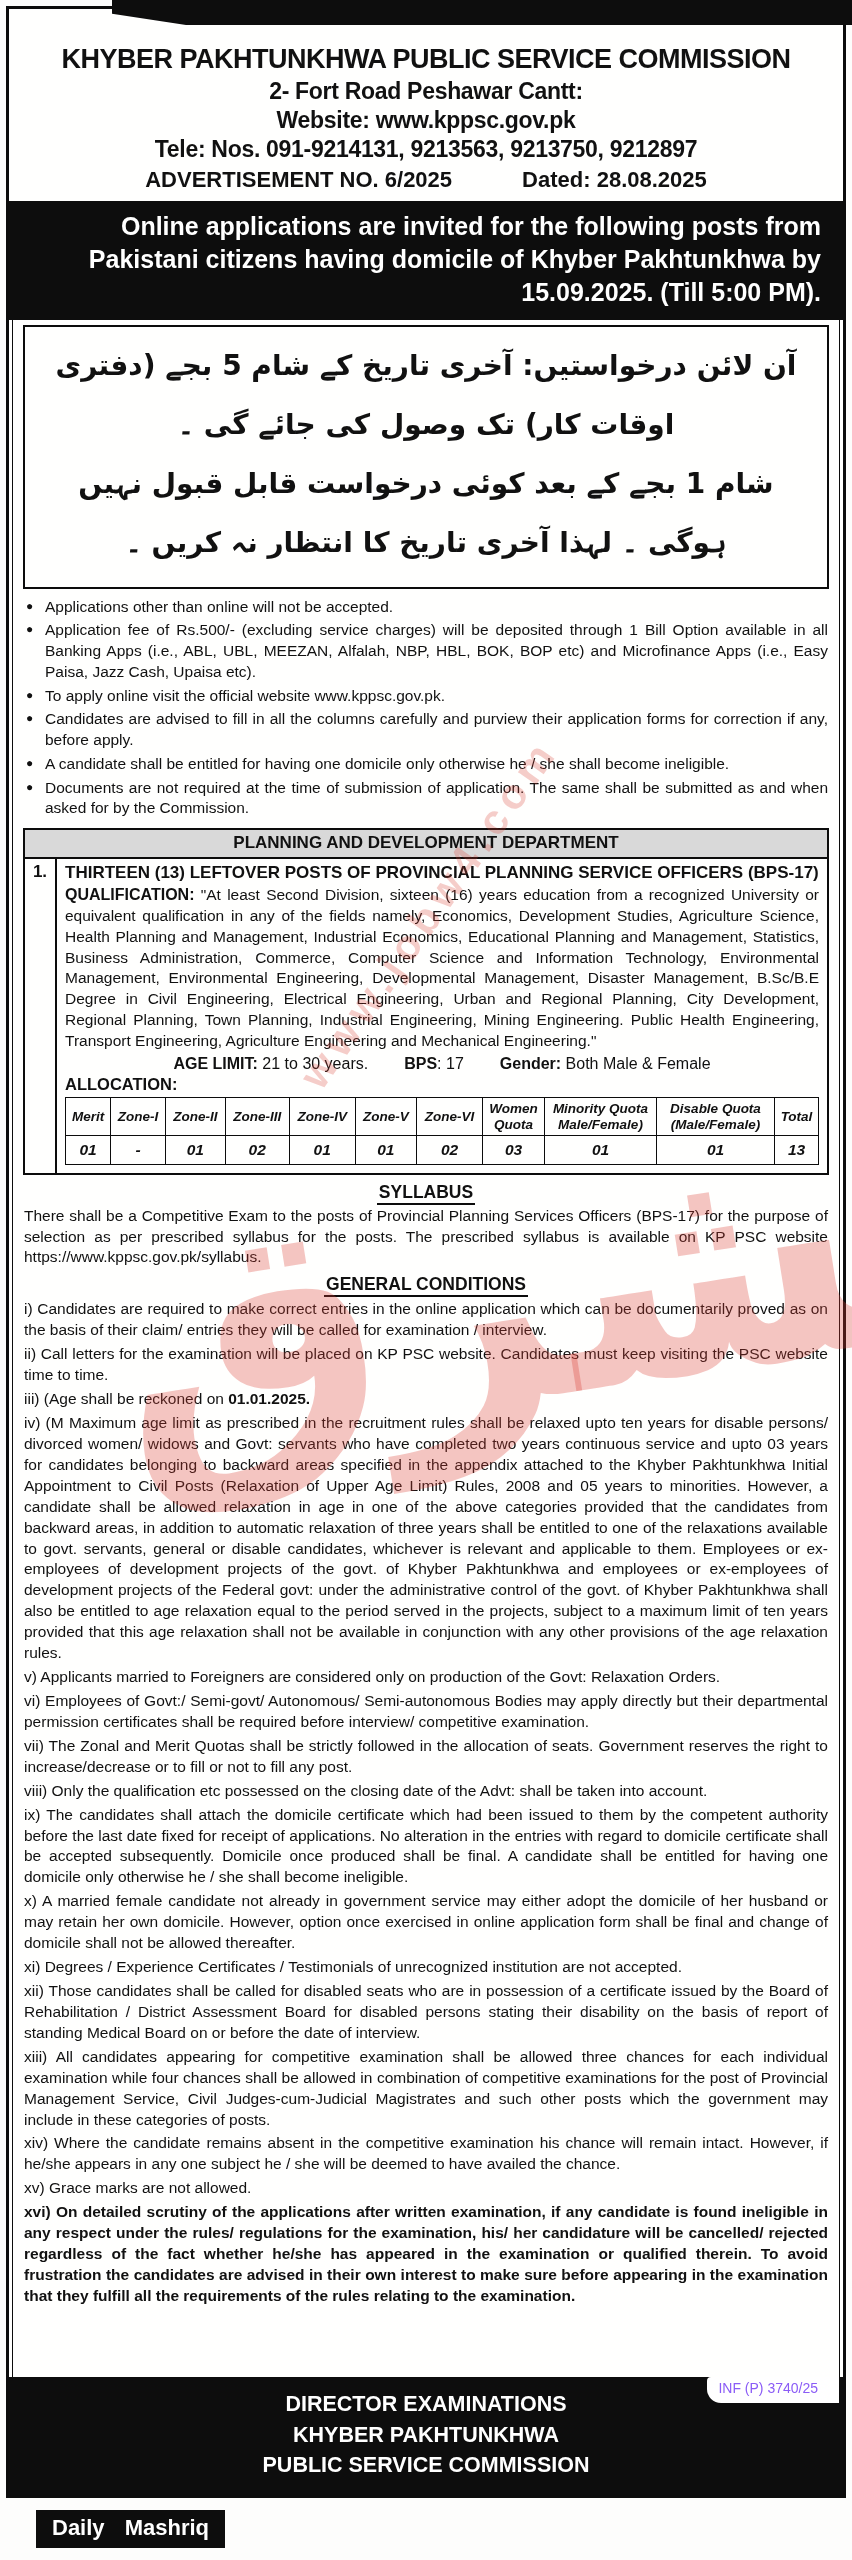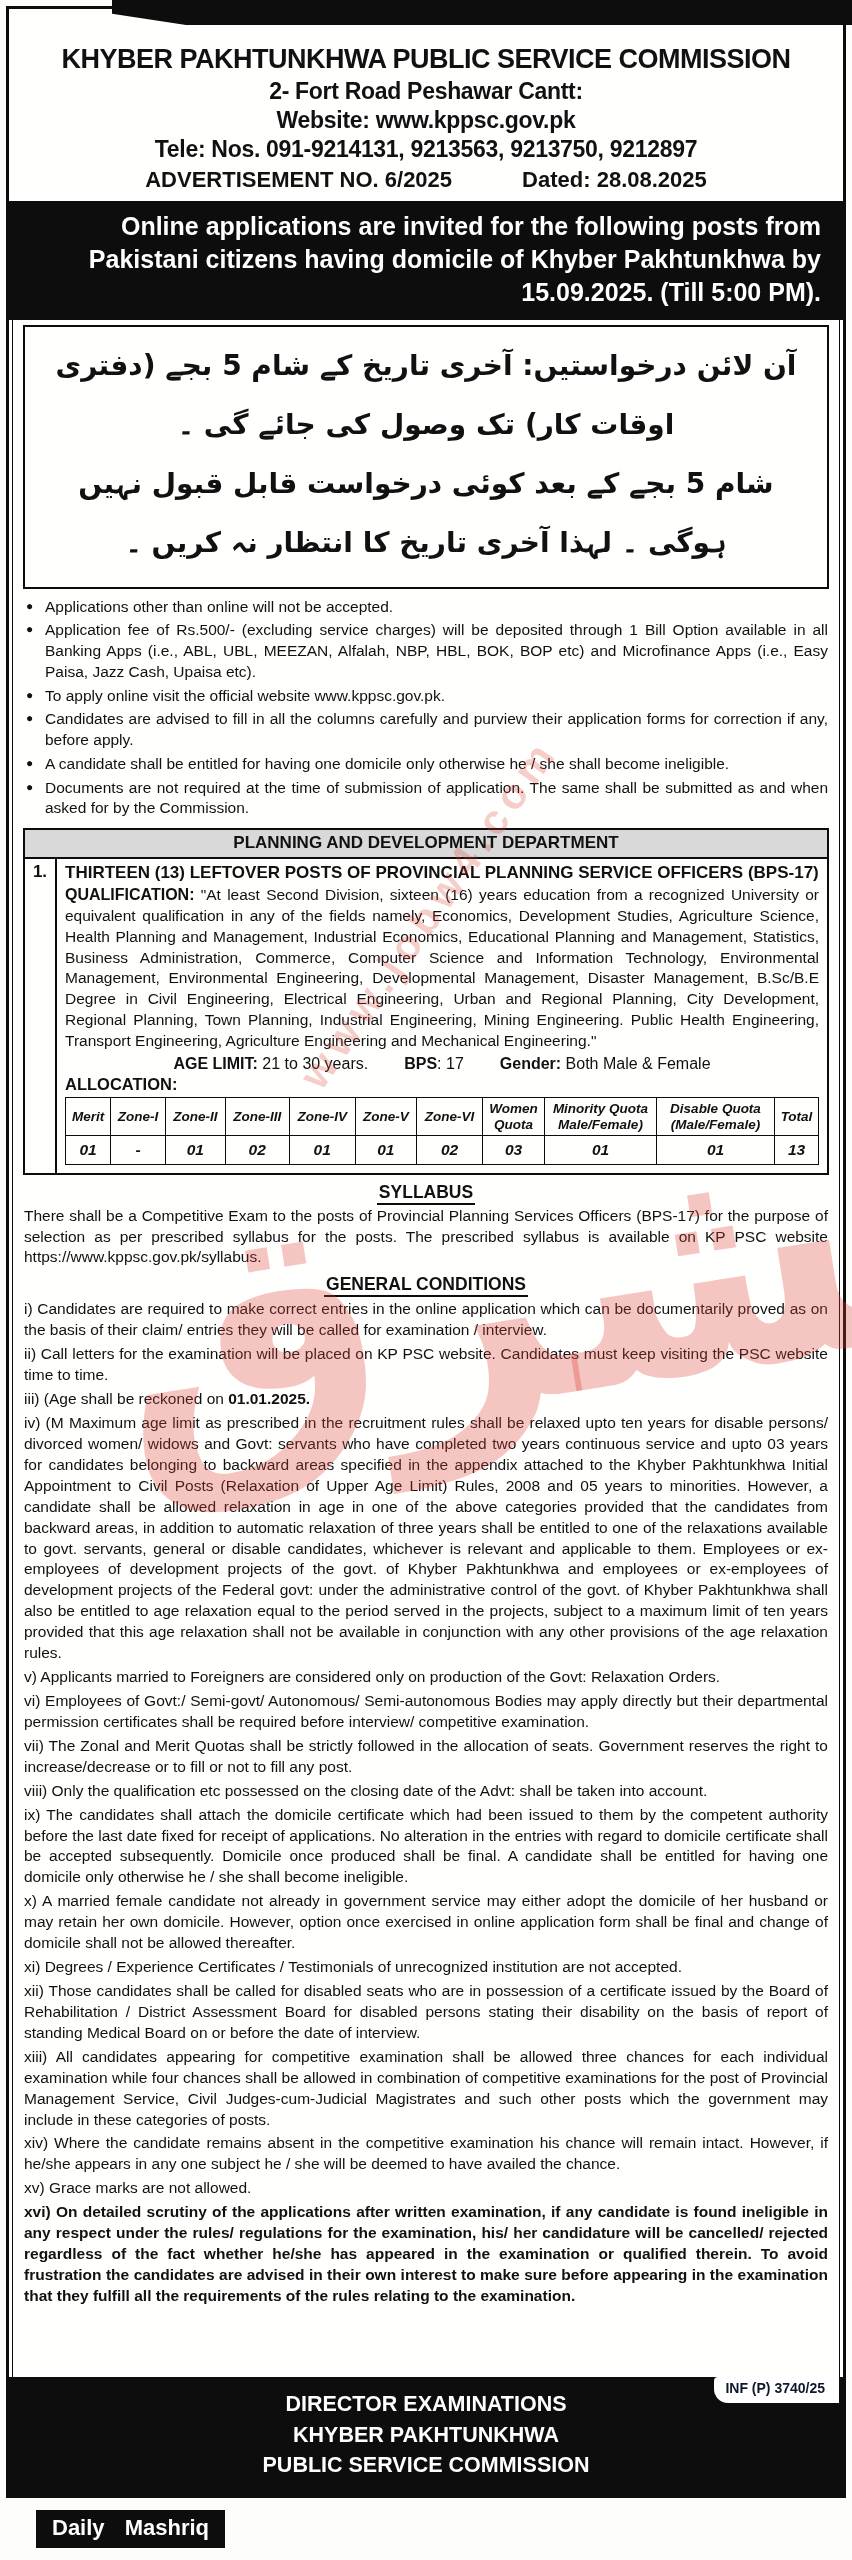--- a/index.html
+++ b/index.html
@@ -51,22 +51,22 @@
   table.alloc td { font-size:15.5px; padding:5px 2px; }
 
   .sec-head { text-align:center; font-weight:bold; font-size:17.5px; margin:3px 0 2px; }
   .sec-head span { border-bottom:2px solid #0c0c0c; padding:0 2px 1px; }
   .body-text { font-size:15.5px; line-height:1.35; text-align:justify; margin:1px 2px 3px; }
   .conds p { font-size:15.5px; line-height:1.35; text-align:justify; margin:2px 2px 3px; }
   .conds p.boldpara { font-weight:bold; }
 
   .footer { margin-top:auto; position:relative; background:#0d0d0d; color:#fff; text-align:center;
     font-weight:bold; font-size:21.5px; line-height:1.42; padding:12px 10px 14px; }
-  .ref-badge { position:absolute; top:0; right:4px; background:#fff; color:#0f172a;
-    font-size:14px; font-weight:bold; padding:2px 14px 4px 11px; border-radius:4px 0 0 14px; }
+  .ref-badge { position:absolute; top:0; right:4px; background:#fff; color:#8b5cf6;
+    font-size:14px; font-weight:normal; padding:2px 21px 4px 11px; border-radius:4px 0 0 14px; }
 
   .paper-tag { position:absolute; left:36px; top:2510px; background:#0d0d0d; color:#fff;
     font-weight:bold; font-size:22px; padding:5px 16px 7px; word-spacing:14px; }
 
   .wm { position:absolute; pointer-events:none; z-index:3; }
   .wm-urdu { left:110px; top:1160px; width:640px; text-align:center; font-family:"DejaVu Sans", sans-serif;
     font-weight:bold; font-size:300px; color:rgba(218,62,52,0.30); transform:rotate(-9deg); line-height:1; }
   .wm-site { left:290px; top:1070px; font-size:42px; letter-spacing:7px; color:rgba(218,62,52,0.26);
     transform:rotate(-55deg); transform-origin:left top; font-weight:bold; }
 </style>
@@ -88,21 +88,21 @@
         <span>Dated: 28.08.2025</span>
       </div>
     </div>
 
     <div class="banner">Online applications are invited for the following posts from Pakistani citizens having domicile of Khyber Pakhtunkhwa by 15.09.2025. (Till 5:00 PM).</div>
 
     <div class="inner-frame">
 
       <div class="urdu-box">
         <div>آن لائن درخواستیں: آخری تاریخ کے شام 5 بجے (دفتری اوقات کار) تک وصول کی جائے گی ۔</div>
-        <div>شام 5 بجے کے بعد کوئی درخواست قابل قبول نہیں ہوگی ۔ لہذا آخری تاریخ کا انتظار نہ کریں ۔</div>
+        <div>شام 1 بجے کے بعد کوئی درخواست قابل قبول نہیں ہوگی ۔ لہذا آخری تاریخ کا انتظار نہ کریں ۔</div>
       </div>
 
       <div class="bullets">
         <p><span class="dot">●</span><span>Applications other than online will not be accepted.</span></p>
         <p><span class="dot">●</span><span>Application fee of Rs.500/- (excluding service charges) will be deposited through 1 Bill Option available in all Banking Apps (i.e., ABL, UBL, MEEZAN, Alfalah, NBP, HBL, BOK, BOP etc) and Microfinance Apps (i.e., Easy Paisa, Jazz Cash, Upaisa etc).</span></p>
         <p><span class="dot">●</span><span>To apply online visit the official website www.kppsc.gov.pk.</span></p>
         <p><span class="dot">●</span><span>Candidates are advised to fill in all the columns carefully and purview their application forms for correction if any, before apply.</span></p>
         <p><span class="dot">●</span><span>A candidate shall be entitled for having one domicile only otherwise he / she shall become ineligible.</span></p>
         <p><span class="dot">●</span><span>Documents are not required at the time of submission of application. The same shall be submitted as and when asked for by the Commission.</span></p>
       </div>

